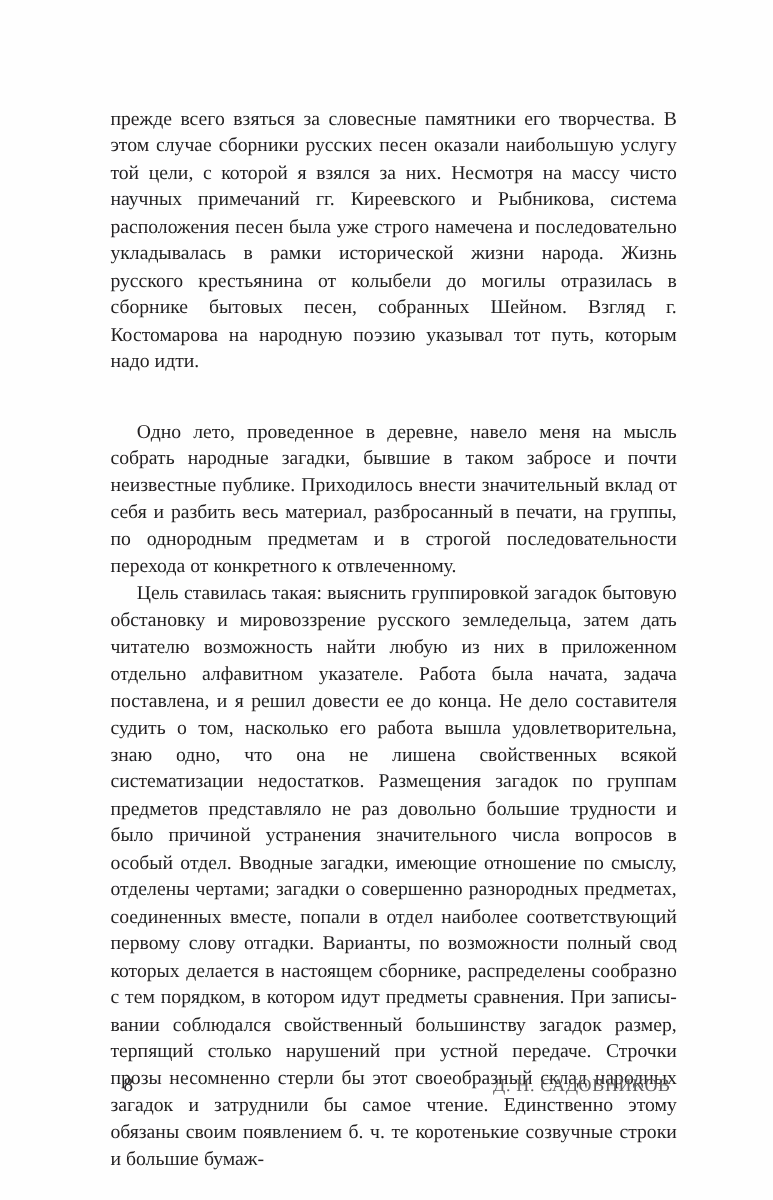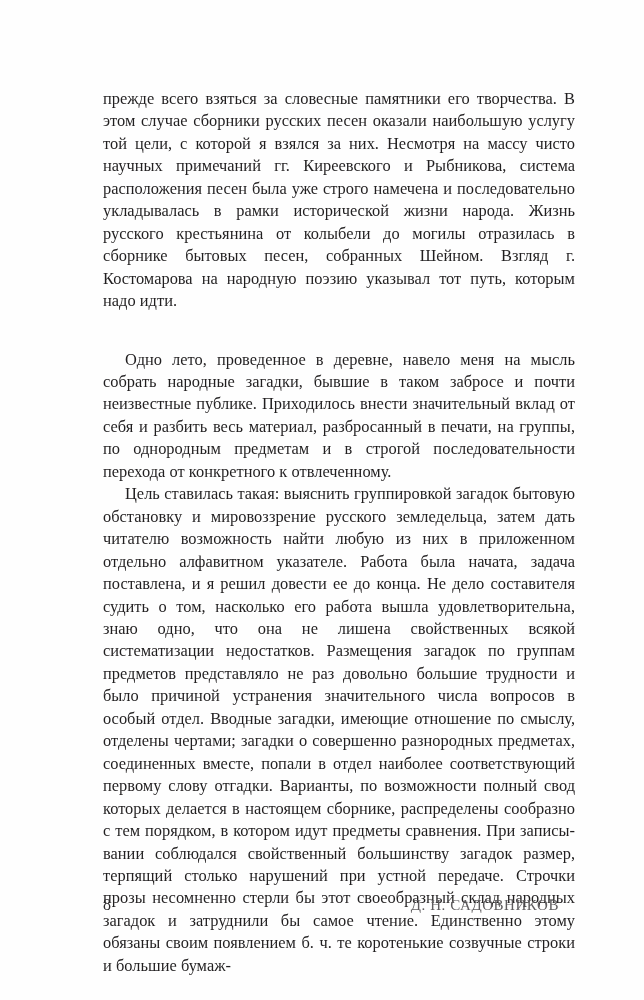--- a/index.html
+++ b/index.html
@@ -17,21 +17,21 @@
   .page {
     position: relative;
     width: 644px;
     height: 1000px;
     background: #fefefe;
     box-sizing: border-box;
   }
 
   .text-block {
     position: absolute;
-    left: 103px;
+    left: 92px;
     top: 88px;
     width: 472px;
     font-family: Liberation Serif, serif;
   }
 
   .paragraph {
     margin: 0;
     text-align: justify;
     text-justify: inter-word;
     text-indent: 22px;

